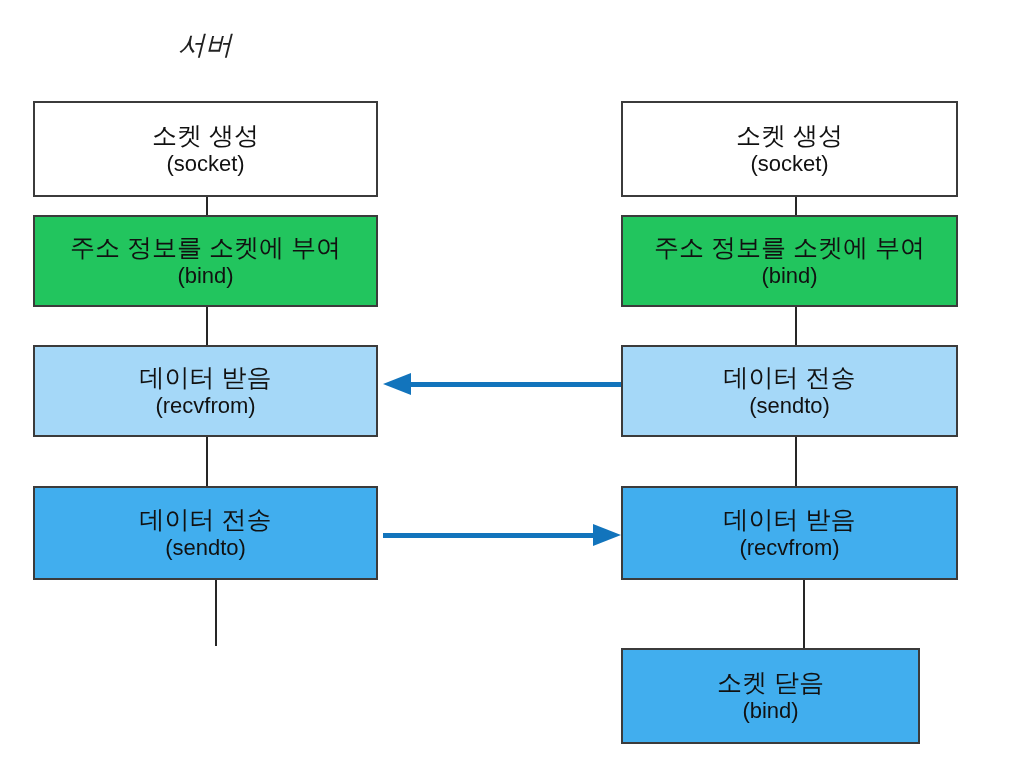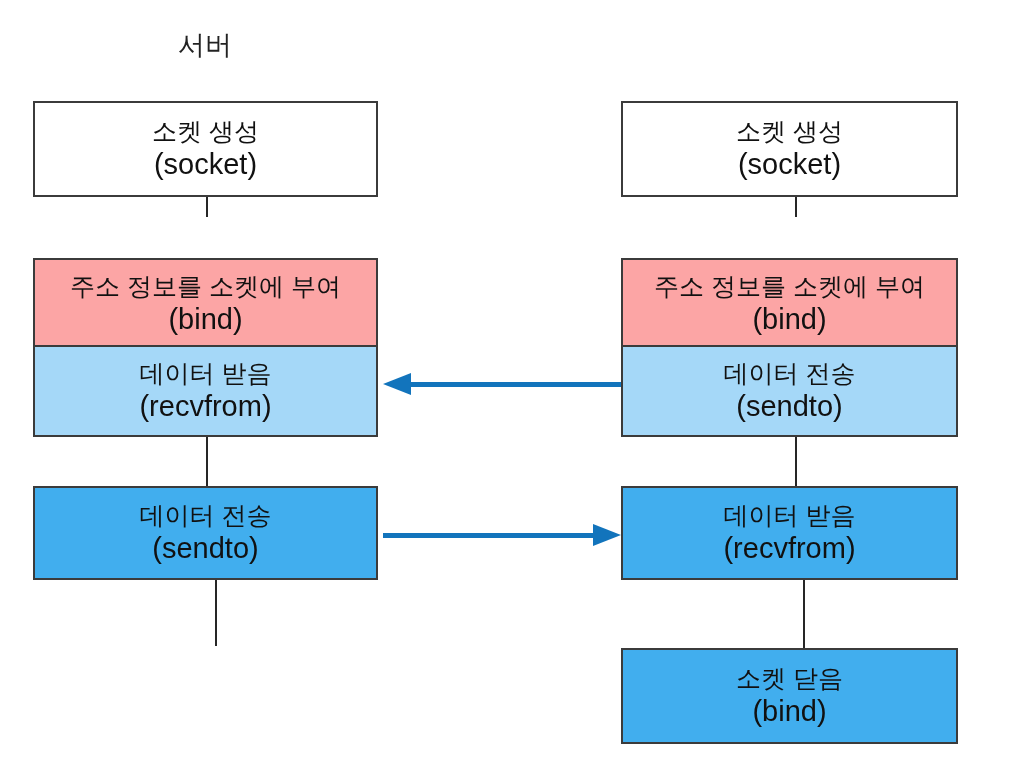--- a/index.html
+++ b/index.html
@@ -41,28 +41,28 @@
     text-align: center;
     color: #111111;
     z-index: 3;
   }
   .node .ko {
     font-size: 25px;
     line-height: 1.18;
     white-space: nowrap;
   }
   .node .fn {
-    font-size: 29px;
+    font-size: 22px;
     line-height: 1.18;
     white-space: nowrap;
   }
 
   
   .fill-white  { background: #ffffff; }
-  .fill-pale   { background: #fca5a5; margin-top: 43px; }
+  .fill-pale   { background: #22c55e; }
   .fill-light  { background: #a5d8f8; }
   .fill-mid    { background: #41aeee; }
 
   
   .vline {
     position: absolute;
     width: 2px;
     background: #262626;
     z-index: 1;
   }
@@ -102,21 +102,21 @@
   .msg-arrow.to-right .shaft {
     left: 0;
     right: 24px;
   }
 </style>
 </head>
 <body>
 
 <div id="canvas">
 
-  <div class="col-heading" style="left:205px; top:32px;">서버</div>
+  <div class="col-heading" style="left:205px; top:32px;font-style:italic;">서버</div>
 
 
   <div class="vline" style="left:206px; top:195px;  height:22px;"></div>
   <div class="vline" style="left:206px; top:305px;  height:42px;"></div>
   <div class="vline" style="left:206px; top:434px;  height:54px;"></div>
   <div class="vline" style="left:215px; top:578px;  height:68px;"></div>
 
   <div class="vline" style="left:795px; top:195px;  height:22px;"></div>
   <div class="vline" style="left:795px; top:305px;  height:42px;"></div>
   <div class="vline" style="left:795px; top:434px;  height:54px;"></div>
@@ -155,21 +155,21 @@
   <div class="node fill-light" style="left:621px; top:345px; width:337px; height:92px;">
     <span class="ko">데이터 전송</span>
     <span class="fn">(sendto)</span>
   </div>
 
   <div class="node fill-mid" style="left:621px; top:486px; width:337px; height:94px;">
     <span class="ko">데이터 받음</span>
     <span class="fn">(recvfrom)</span>
   </div>
 
-  <div class="node fill-mid" style="left:621px; top:648px; width:337px; height:96px;">
+  <div class="node fill-mid" style="left:621px; top:648px; width:299px; height:96px;">
     <span class="ko">소켓 닫음</span>
     <span class="fn">(bind)</span>
   </div>
 
   <div class="msg-arrow to-left" style="left:383px; top:373px; width:238px;">
     <span class="head"></span>
     <span class="shaft"></span>
   </div>
 
   <div class="msg-arrow to-right" style="left:383px; top:524px; width:238px;">

